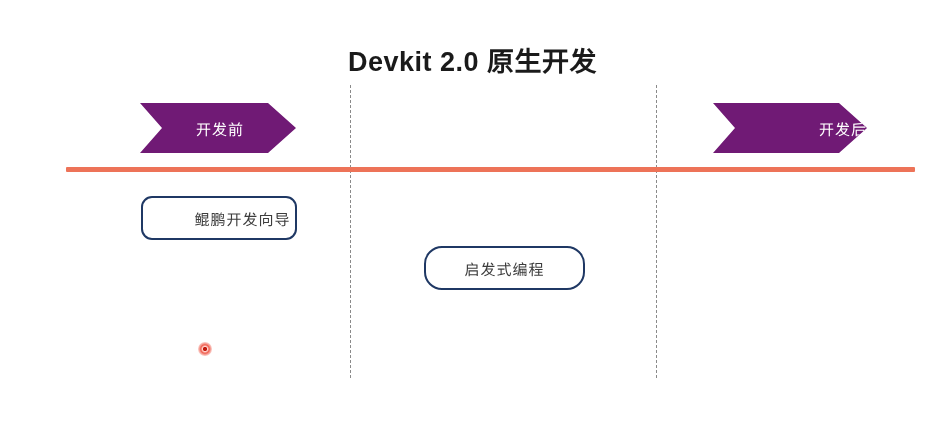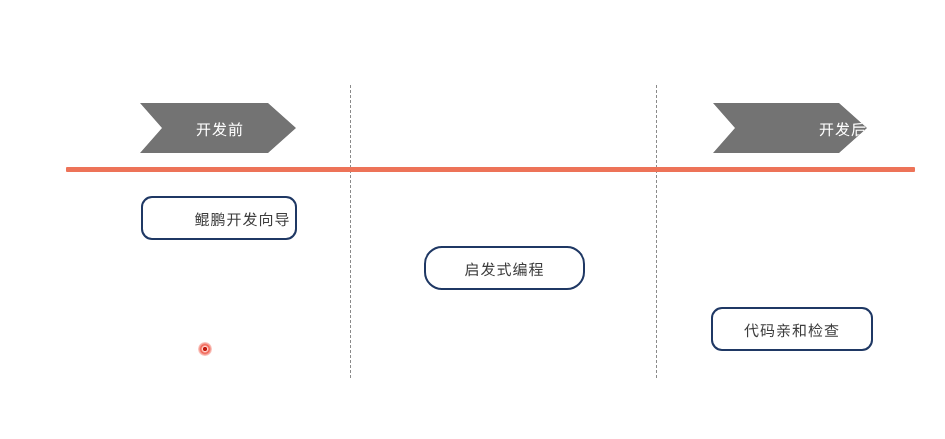--- a/index.html
+++ b/index.html
@@ -49,21 +49,21 @@
     width: 849px;
     height: 5px;
     background: #ED7358;
     border-radius: 1px;
   }
 
   
   .chevron {
     position: absolute;
     height: 50px;
-    background: #737373;
+    background: #701a75;
     color: #ffffff;
     font-size: 15px;
     display: flex;
     align-items: center;
     justify-content: center;
     -webkit-clip-path: polygon(0 0, calc(100% - 28px) 0, 100% 50%, calc(100% - 28px) 100%, 0 100%, 22px 50%);
     clip-path: polygon(0 0, calc(100% - 28px) 0, 100% 50%, calc(100% - 28px) 100%, 0 100%, 22px 50%);
   }
   .chevron-label {
     padding-left: 4px;
@@ -106,20 +106,21 @@
         rgba(240,96,80,0.45) 62%,
         rgba(240,96,80,0.12) 82%,
         rgba(255,255,255,0) 100%);
   }
 </style>
 </head>
 <body>
 
 <div id="slide">
 
+  <div id="slide-title">Devkit 2.0 原生开发</div>
 
   <div class="divider" style="left:350px;"></div>
   <div class="divider" style="left:656px;"></div>
 
   <div id="timeline-line"></div>
 
   <div class="chevron" style="left:140px; top:103px; width:156px;">
     <span class="chevron-label">开发前</span>
   </div>
 
@@ -129,19 +130,16 @@
   </div>
 
   <div class="feature-box" style="left:141px; top:196px; width:156px;padding-left:47px;">
     <span class="feature-label">鲲鹏开发向导</span>
   </div>
 
   <div class="feature-box" style="left:424px; top:246px; width:161px;border-radius:18px;">
     <span class="feature-label">启发式编程</span>
   </div>
 
-  <div class="feature-box" style="left:711px; top:307px; width:162px;">
-    <span class="feature-label">代码亲和检查</span>
-  </div>
 
   <div id="cursor-marker"></div>
 
 </div>
 
 </body></html>

